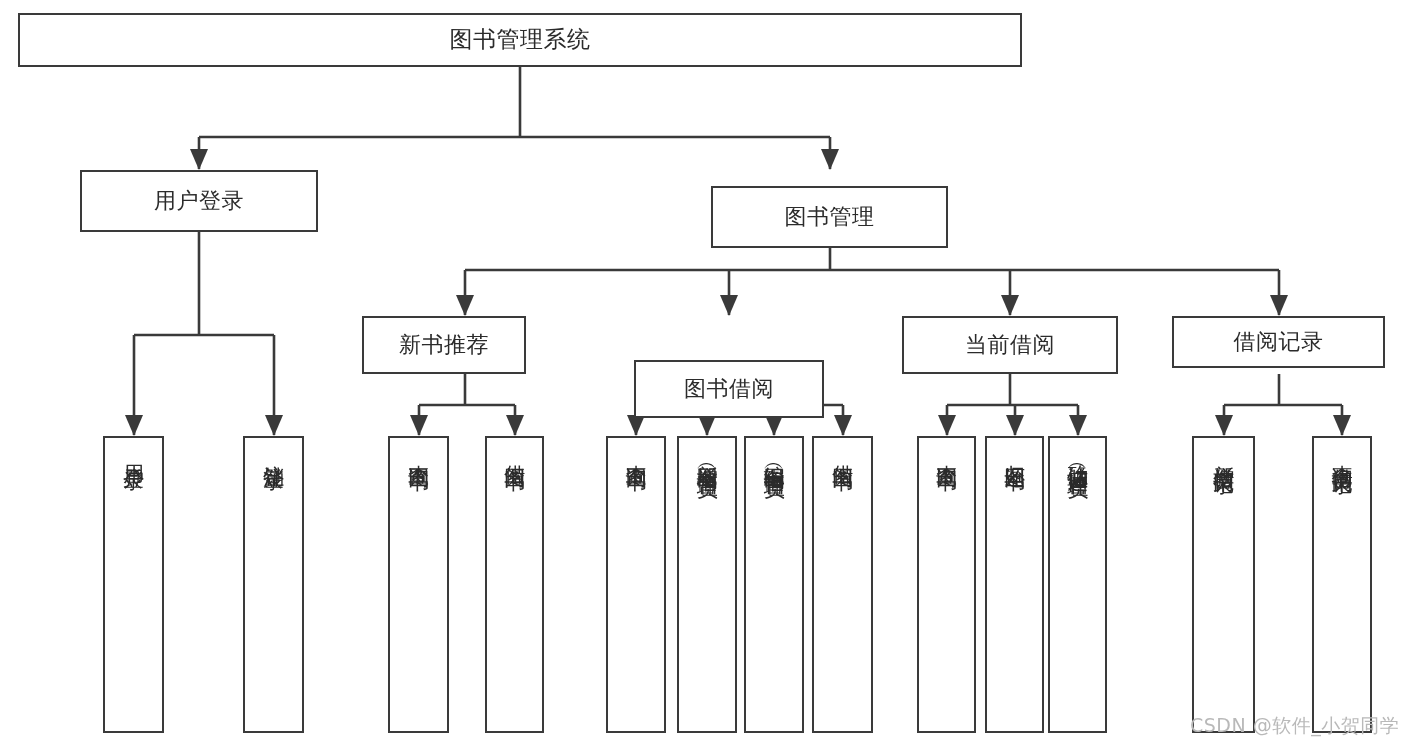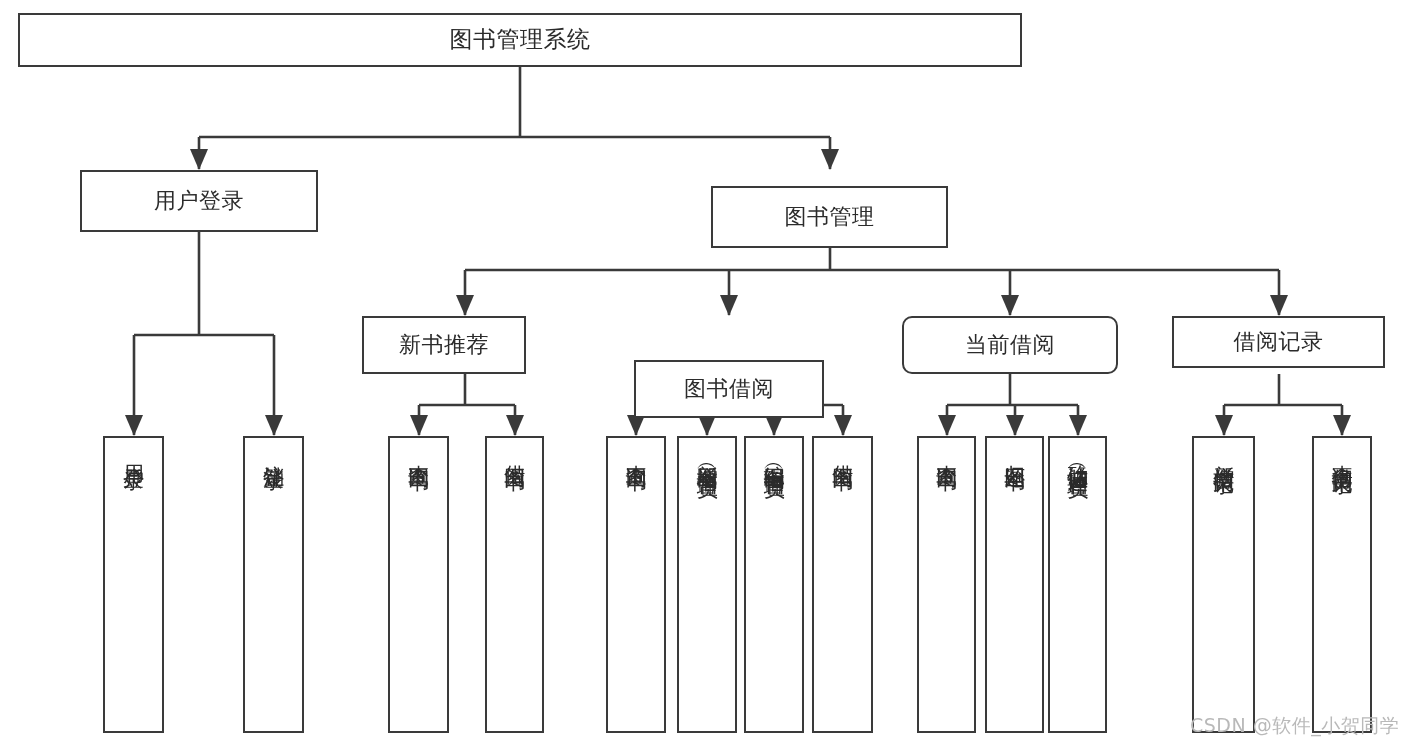--- a/index.html
+++ b/index.html
@@ -113,21 +113,21 @@
       </div>
       <div class="node horiz" style="left: 711px; top: 170px; width: 237px; height: 62px; margin-top: 16px;">
         <span class="label">图书管理</span>
       </div>
       <div class="node horiz" style="left: 362px; top: 316px; width: 164px; height: 58px;">
         <span class="label">新书推荐</span>
       </div>
       <div class="node horiz" style="left: 634px; top: 316px; width: 190px; height: 58px; margin-top: 44px;">
         <span class="label">图书借阅</span>
       </div>
-      <div class="node horiz" style="left: 902px; top: 316px; width: 216px; height: 58px; border-radius: 10px;">
+      <div class="node horiz" style="left: 902px; top: 316px; width: 216px; height: 58px;">
         <span class="label">当前借阅</span>
       </div>
       <div class="node horiz" style="left: 1172px; top: 316px; width: 213px; height: 52px;">
         <span class="label">借阅记录</span>
       </div>
       <div class="node vert" style="left: 103px; top: 436px; width: 61px; height: 297px;">
         <span class="label">用户登录</span>
       </div>
       <div class="node vert" style="left: 243px; top: 436px; width: 61px; height: 297px;">
         <span class="label">注销登录</span>

